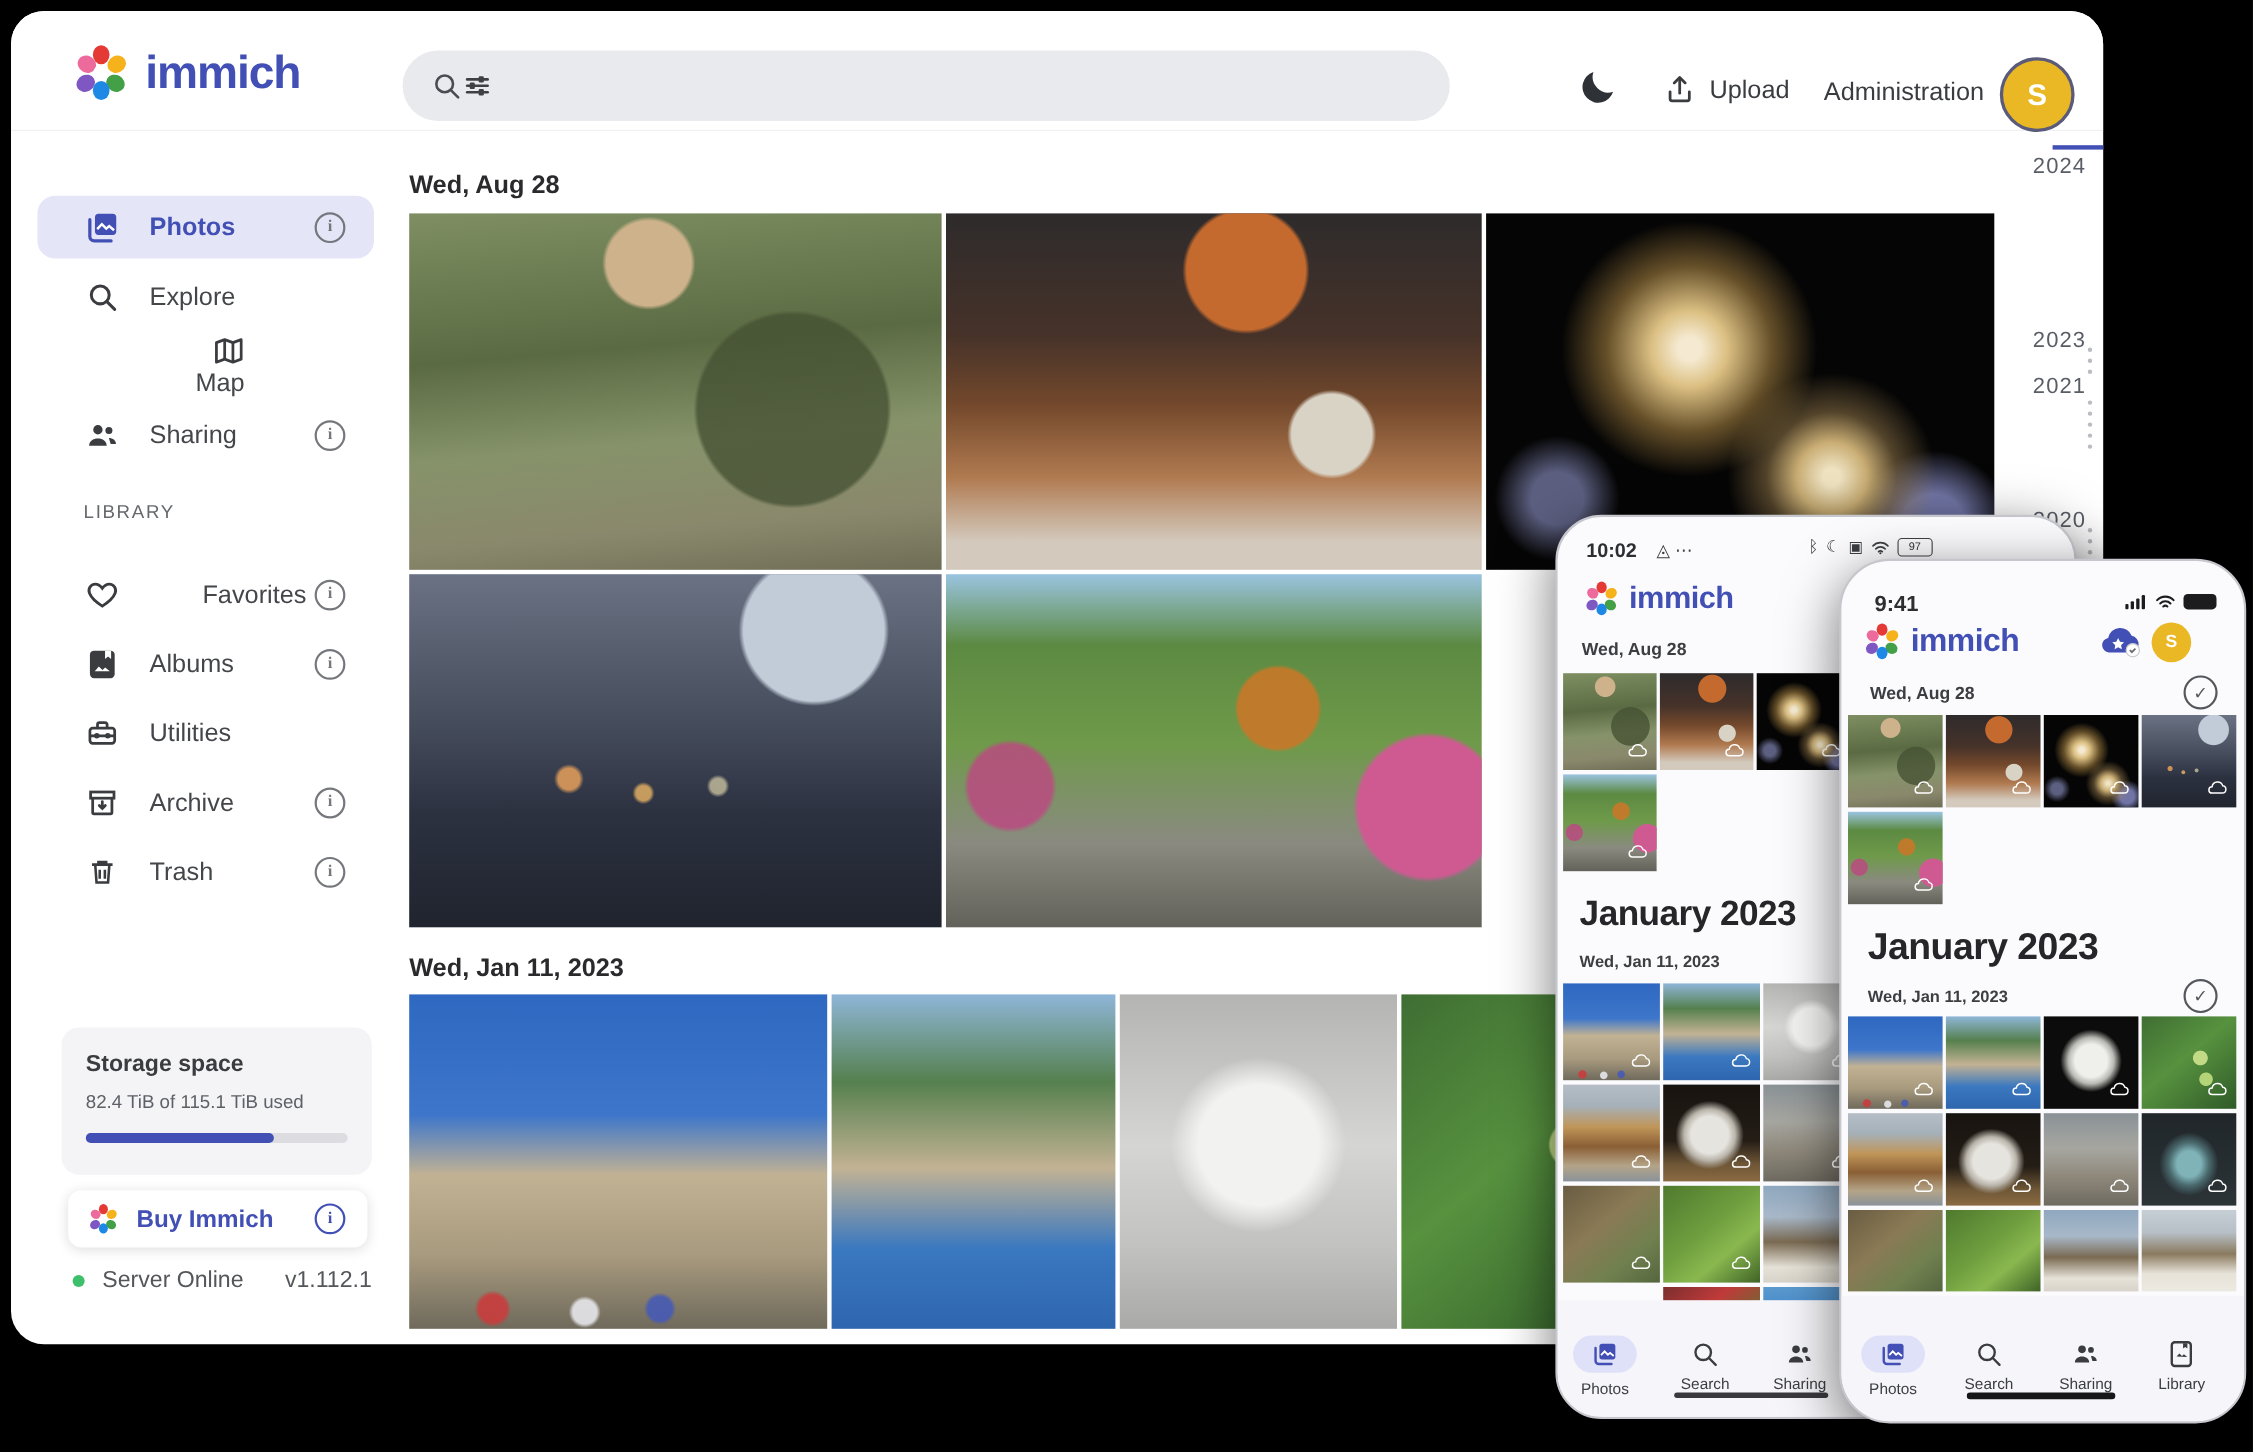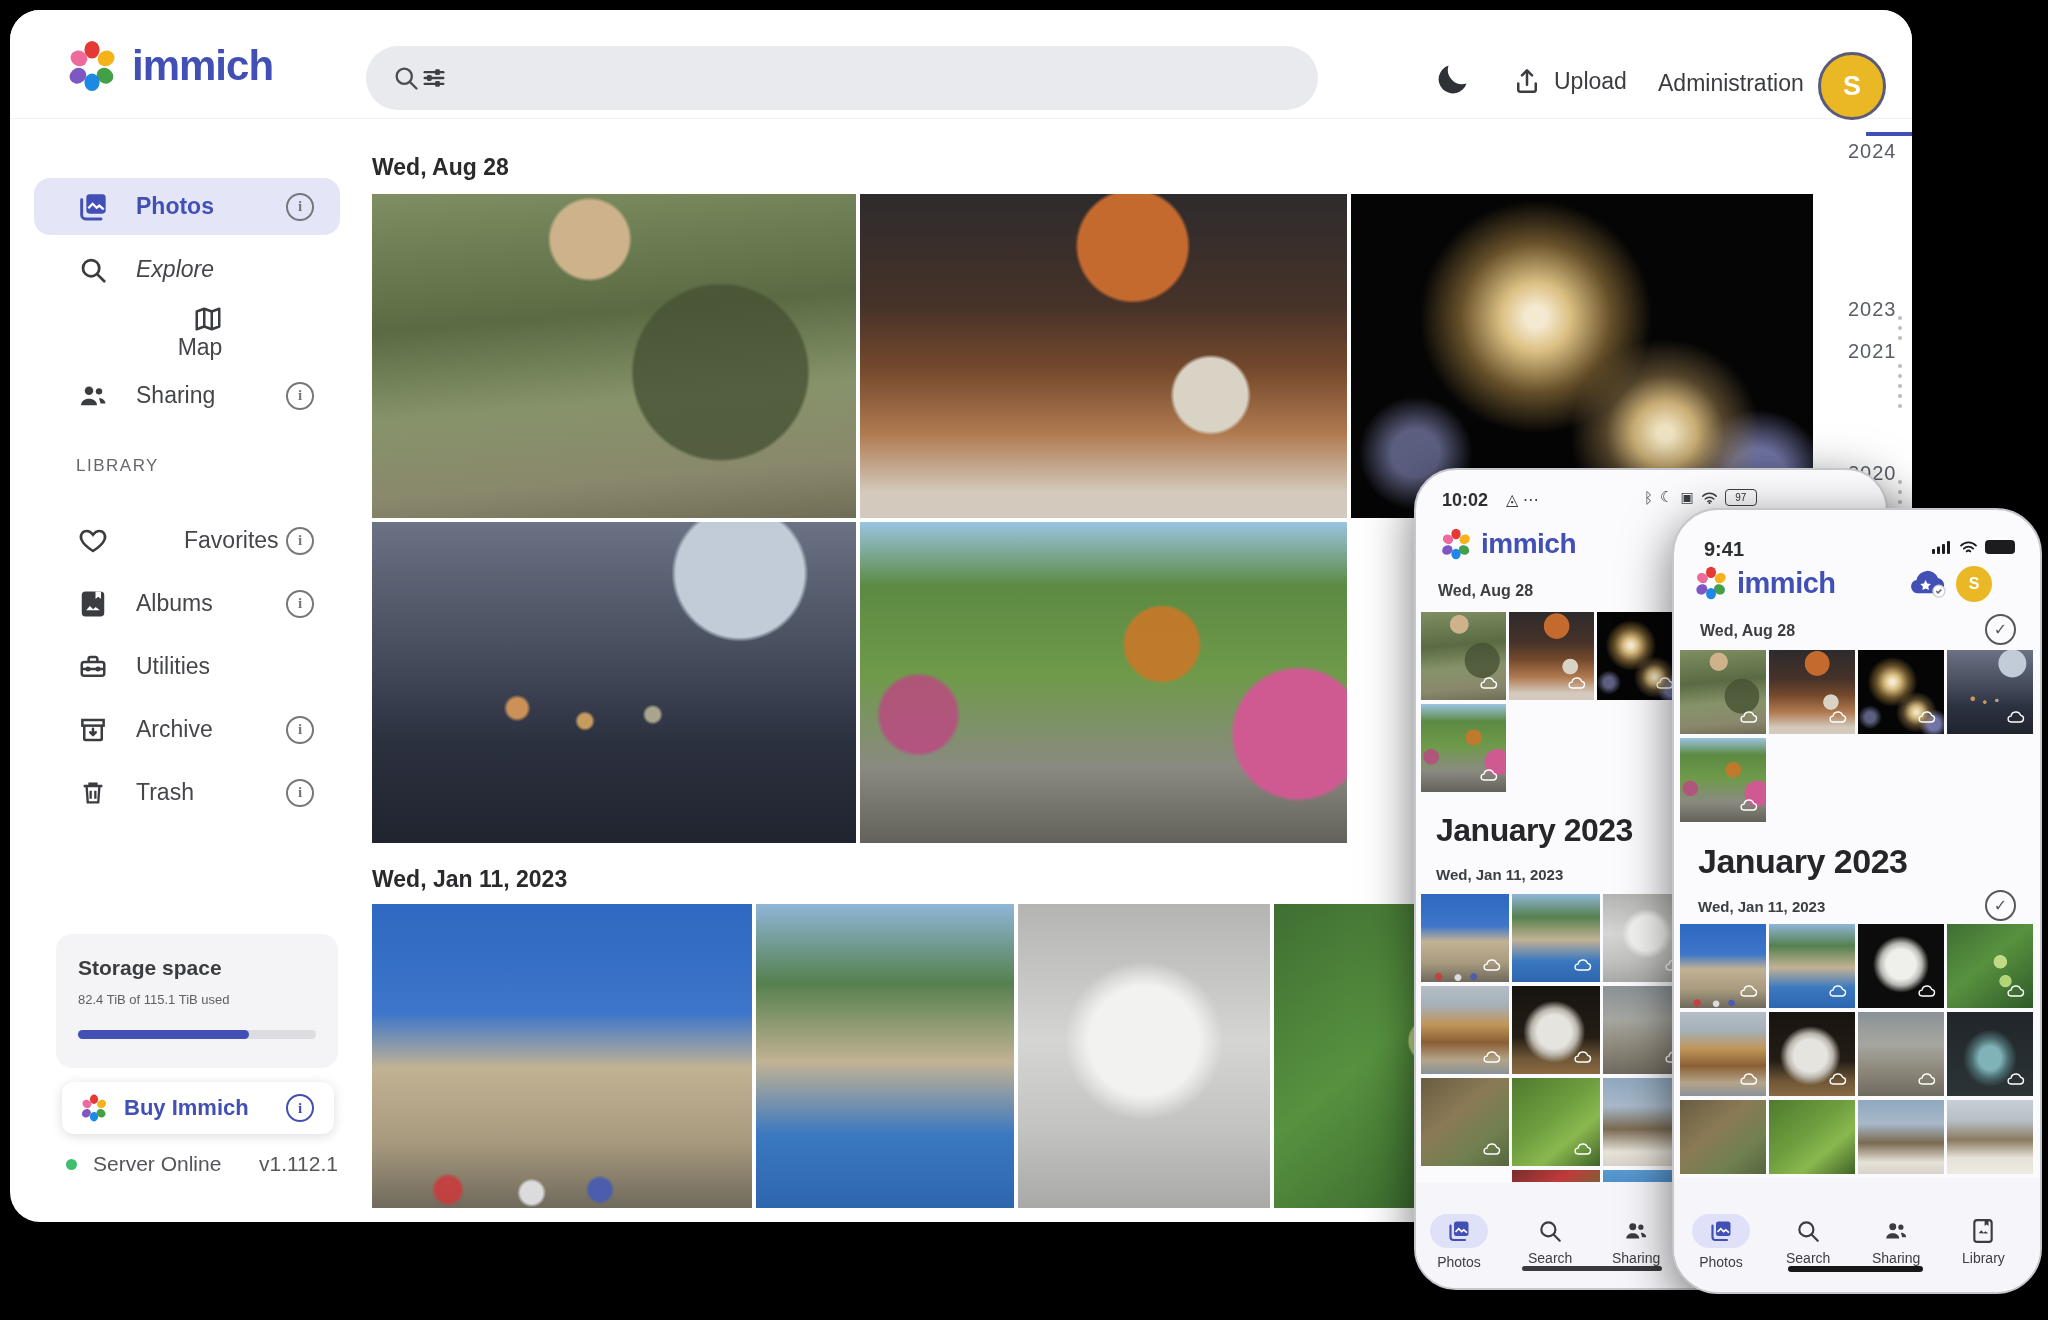--- a/index.html
+++ b/index.html
@@ -28,21 +28,21 @@
   .srow .slb{margin-left:26px;font-size:23px;font-weight:500;color:#44464a;}
   .srow.active{background:#e4e6f7;}
   .srow.active .slb{color:#4250b5;font-weight:700;}
   .info{position:absolute;right:26px;top:50%;transform:translateY(-50%);width:24px;height:24px;
         border:2px solid #75777d;border-radius:50%;color:#75777d;font-size:15px;font-weight:700;
         display:flex;align-items:center;justify-content:center;font-family:"Liberation Serif",serif;}
   .libhead{position:absolute;left:66px;top:446px;font-size:17px;letter-spacing:1.5px;color:#66686c;font-weight:500;}
   
   .store{position:absolute;left:46px;top:924px;width:282px;height:134px;background:#f4f4f7;border-radius:16px;}
   .store .t1{position:absolute;left:22px;top:22px;font-size:21px;font-weight:700;color:#3a3c40;}
-  .store .t2{position:absolute;left:22px;top:58px;font-size:13px;color:#5d6066;}
+  .store .t2{position:absolute;left:22px;top:58px;font-size:17px;color:#5d6066;}
   .track{position:absolute;left:22px;top:96px;width:238px;height:9px;background:#dcdce1;border-radius:5px;}
   .fill{height:9px;background:#4250b5;border-radius:5px;}
   .buy{position:absolute;left:52px;top:1072px;width:272px;height:52px;background:#fff;border-radius:12px;
        box-shadow:0 2px 12px rgba(0,0,0,.14);display:flex;align-items:center;cursor:pointer;}
   .buy .blb{margin-left:16px;font-size:22px;font-weight:700;color:#4250b5;}
   .buy .info{border-color:#4250b5;color:#4250b5;}
   .srvrow{position:absolute;left:56px;top:1142px;width:272px;display:flex;align-items:center;font-size:21px;color:#54565a;}
   .dot{width:11px;height:11px;border-radius:50%;background:#3dbf6b;margin-right:16px;}
   .ver{margin-left:auto;}
   
@@ -195,21 +195,21 @@
       <span class="sic">
         <svg width="32" height="32" viewBox="0 0 24 24">
             <rect x="7" y="2.5" width="14.5" height="14.5" rx="2.5" fill="#4250b5"></rect>
         <path d="M8.5 13l3.2-3.4 3 3 2-1.7 3.3 2.8" stroke="#fff" stroke-width="1.7" fill="none"></path>
         <path d="M3.5 6.5V18a3 3 0 0 0 3 3h11.5" stroke="#4250b5" stroke-width="2.2" fill="none" stroke-linecap="round"></path>
           </svg>
         </span>
       <span class="slb">Photos</span>
       <span class="info">i</span>
     </div>
-    <div class="srow" style="top:231px;font-style:italic;">
+    <div class="srow" style="top:231px;">
       <span class="sic">
         <svg width="30" height="30" viewBox="0 0 24 24">
             <circle cx="10.5" cy="10.5" r="6.5" fill="none" stroke="#3a3c40" stroke-width="2.2"></circle>
         <line x1="15.5" y1="15.5" x2="21" y2="21" stroke="#3a3c40" stroke-width="2.2" stroke-linecap="round"></line>
           </svg>
         </span>
       <span class="slb">Explore</span>
     </div>
     <div class="srow" style="top:294px;flex-direction:column;">
       <span class="sic">

